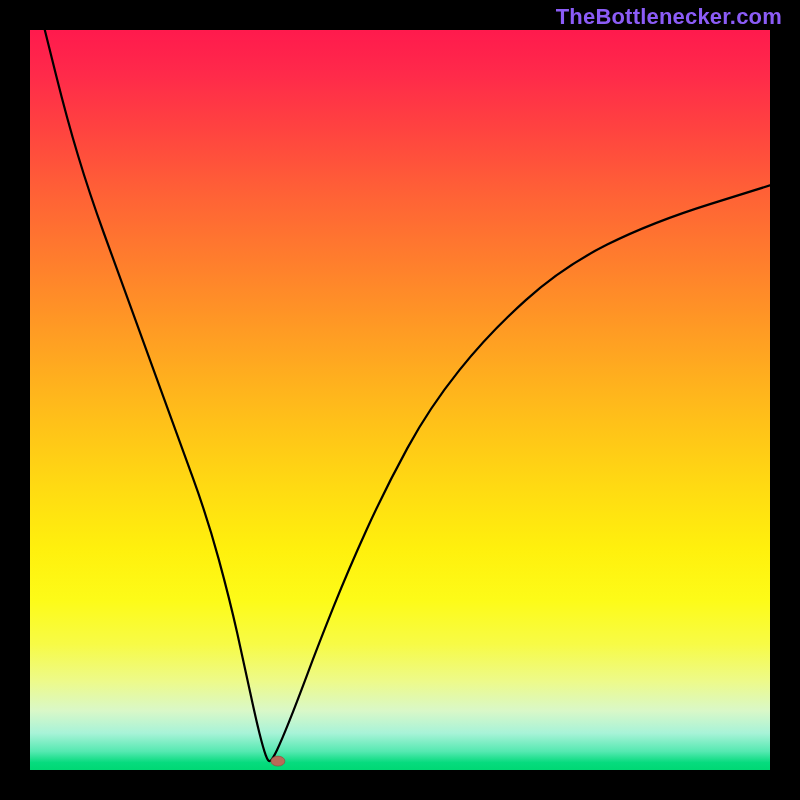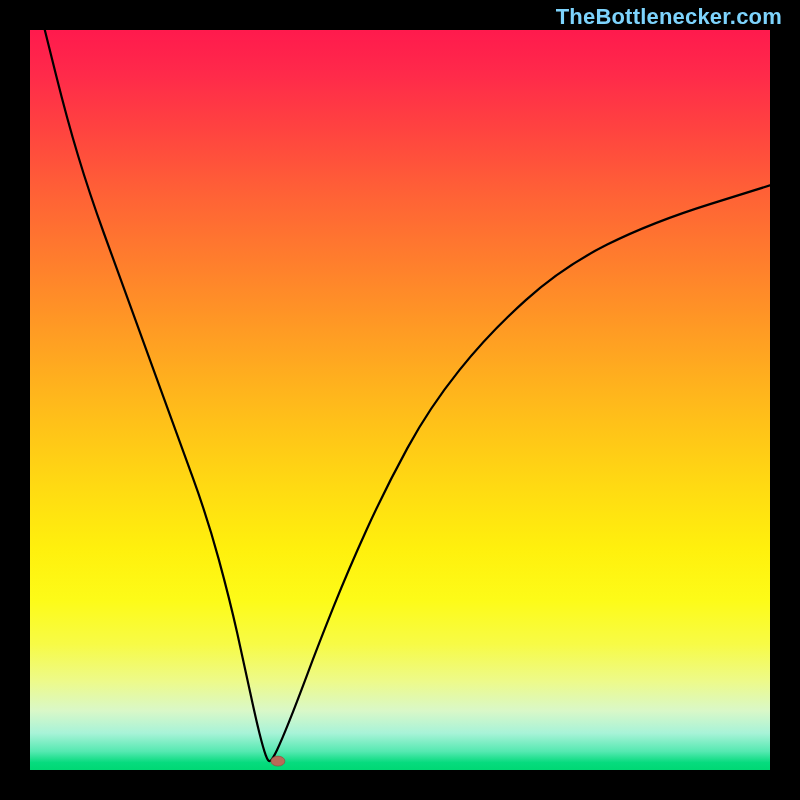--- a/index.html
+++ b/index.html
@@ -10,21 +10,21 @@
     background: #000;
     position: relative;
   }
   .attribution {
     position: absolute;
     top: 4px;
     right: 18px;
     font-family: Arial, Helvetica, sans-serif;
     font-size: 22px;
     font-weight: bold;
-    color: #7dd3fc;
+    color: #8b5cf6;
     letter-spacing: 0.2px;
   }
   .plot-area {
     position: absolute;
     left: 30px;
     top: 30px;
     width: 740px;
     height: 740px;
   }
   .gradient-bg {

